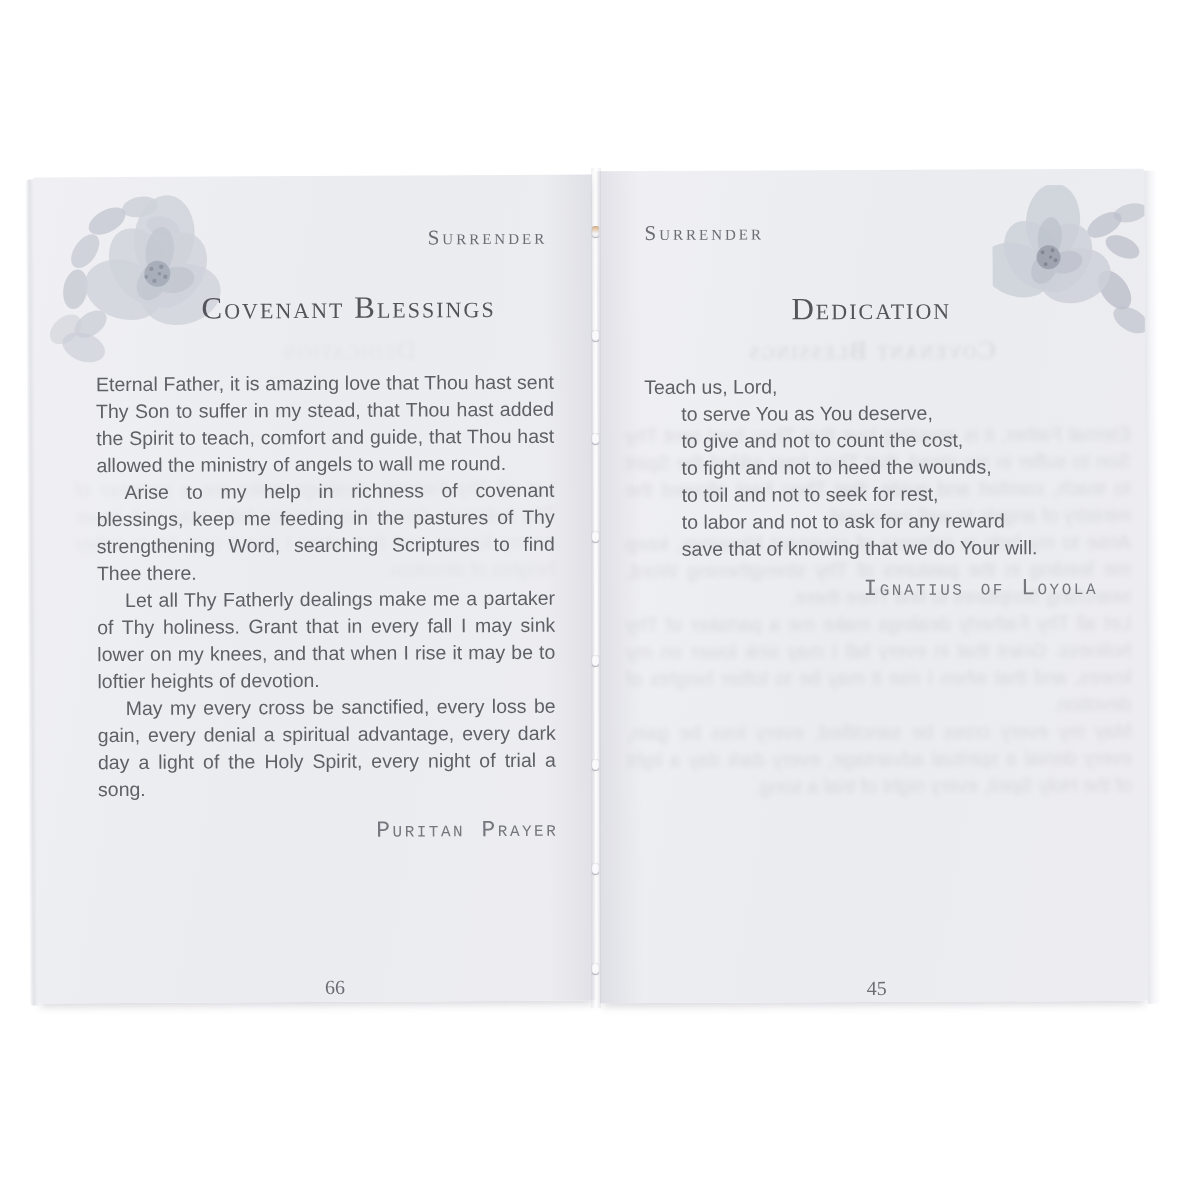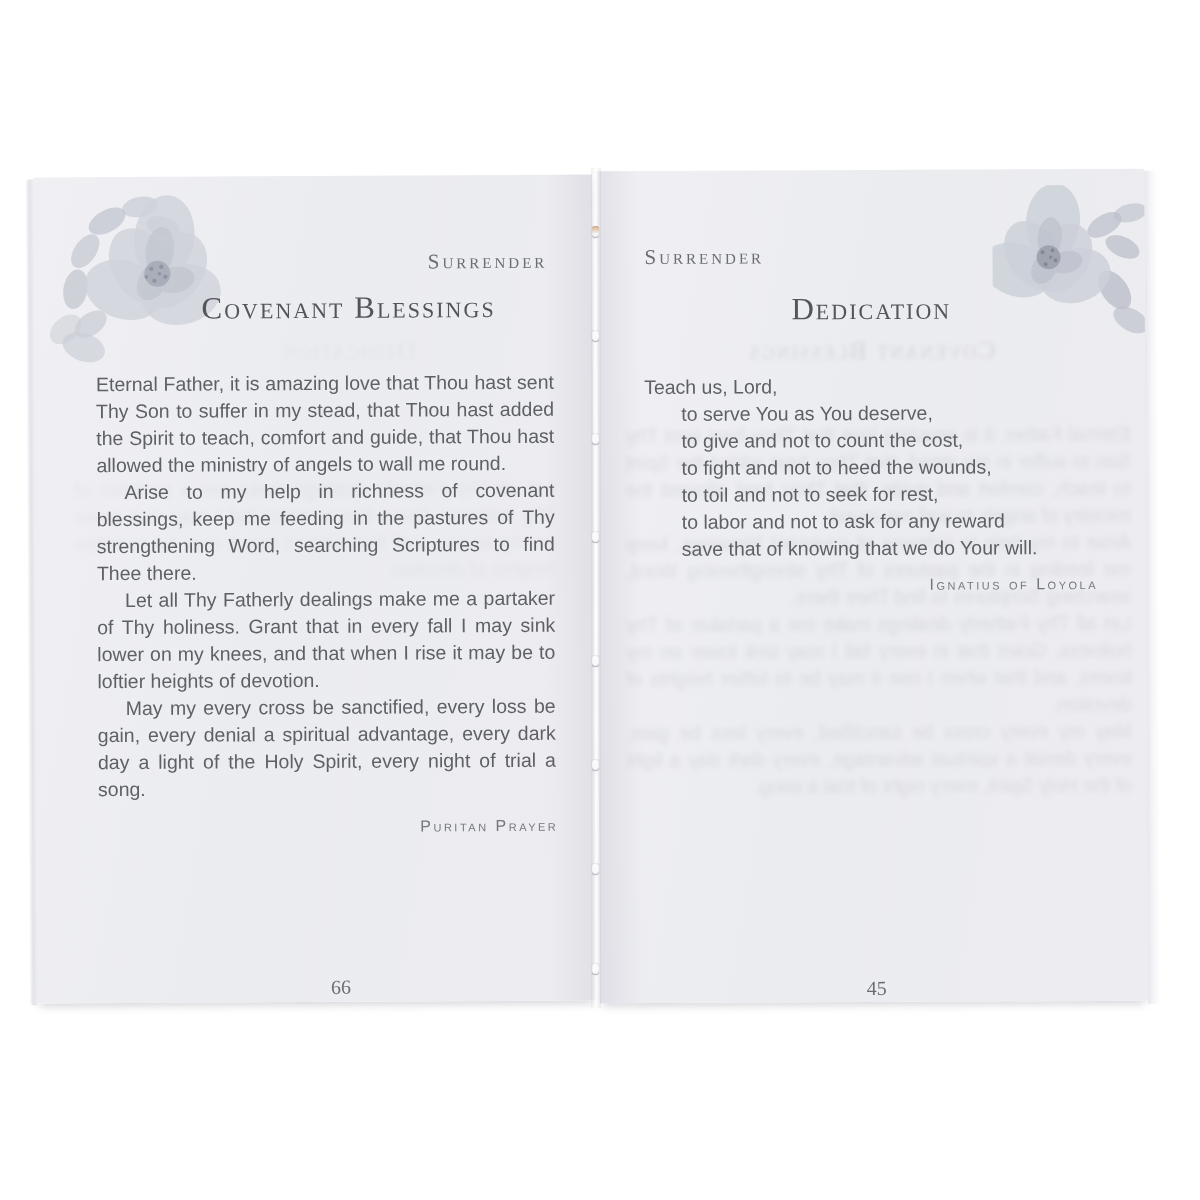--- a/index.html
+++ b/index.html
@@ -48,35 +48,35 @@
   
   .spine{position:absolute;left:556px;top:0;width:10px;height:840px;
     background:linear-gradient(to right,rgba(120,120,145,.10),rgba(255,255,255,.85) 50%,rgba(120,120,145,.12));}
   .stitch{position:absolute;left:1px;width:7px;height:11px;border-radius:3px;
     background:#fafafc;box-shadow:0 1px 1px rgba(90,90,110,.45), inset 0 0 1px rgba(90,90,110,.5);}
   .stitch.thread{background:linear-gradient(#d9b083,#f4f4f6 70%);}
 
   
   .running-head{
     position:absolute;font-family:"Liberation Serif",serif;
-    font-variant:small-caps;letter-spacing:3px;font-size:21px;color:#6b6c74;margin-top:24px;
+    font-variant:small-caps;letter-spacing:3px;font-size:21px;color:#6b6c74;
   }
   .prayer-title{
     position:absolute;font-family:"Liberation Serif",serif;
     font-variant:small-caps;letter-spacing:2px;font-size:31px;color:#54555b;
     text-align:center;white-space:nowrap;
   }
   .body-text{
     position:absolute;font-size:19.5px;line-height:27px;color:#5f6067;
   }
   .body-text p{margin:0;text-align:justify;}
   .body-text p + p{text-indent:28px;}
   .attribution{
-    position:absolute;font-family:Liberation Sans, sans-serif;
-    font-variant:small-caps;letter-spacing:2.5px;font-size:16px;color:#75767e;
+    position:absolute;font-family:Liberation Mono, monospace;
+    font-variant:small-caps;letter-spacing:2.5px;font-size:23px;color:#75767e;
     white-space:nowrap;
   }
   .page-number{
     position:absolute;font-family:"Liberation Serif",serif;
     font-size:20px;color:#6c6d74;
   }
   .poem-line{white-space:nowrap;}
   .poem-line.indent{padding-left:37px;}
 
   
@@ -156,21 +156,21 @@
       <p>Let all Thy Fatherly dealings make me a partaker of Thy holiness. Grant that in every fall I may sink lower on my knees, and that when I rise it may be to loftier heights of devotion.</p>
       <p>May my every cross be sanctified, every loss be gain, every denial a spiritual advantage, every dark day a light of the Holy Spirit, every night of trial a song.</p>
     </div>
 
     <div class="attribution" style="top:642px;right:37px">Puritan Prayer</div>
 
     <div class="ghost ghost-body ghost-faint" style="top:300px;left:40px;width:480px">
       <p>Let all Thy Fatherly dealings make me a partaker of Thy holiness. Grant that in every fall I may sink lower on my knees, and that when I rise it may be to loftier heights of devotion.</p>
     </div>
 
-    <div class="page-number" style="top:800px;left:294px">66</div>
+    <div class="page-number" style="top:800px;left:288px">66</div>
   </div>
 
   <div class="page page-right">
 
     <svg class="flower-art" style="right:-4px;top:16px" width="156" height="162" viewBox="0 0 156 162">
       <g opacity="0.85">
 
         <g fill="#b3b7c3">
           <ellipse cx="112" cy="40" rx="19" ry="10" transform="rotate(-30 112 40)" opacity=".7"></ellipse>
           <ellipse cx="138" cy="28" rx="17" ry="9" transform="rotate(-12 138 28)" opacity=".6"></ellipse>

